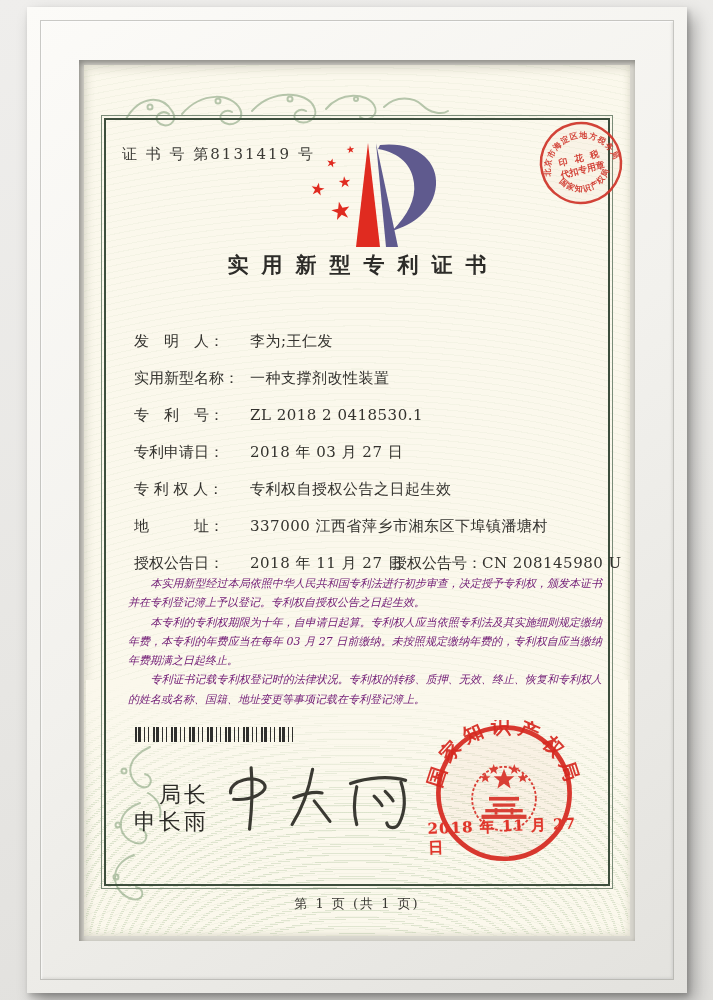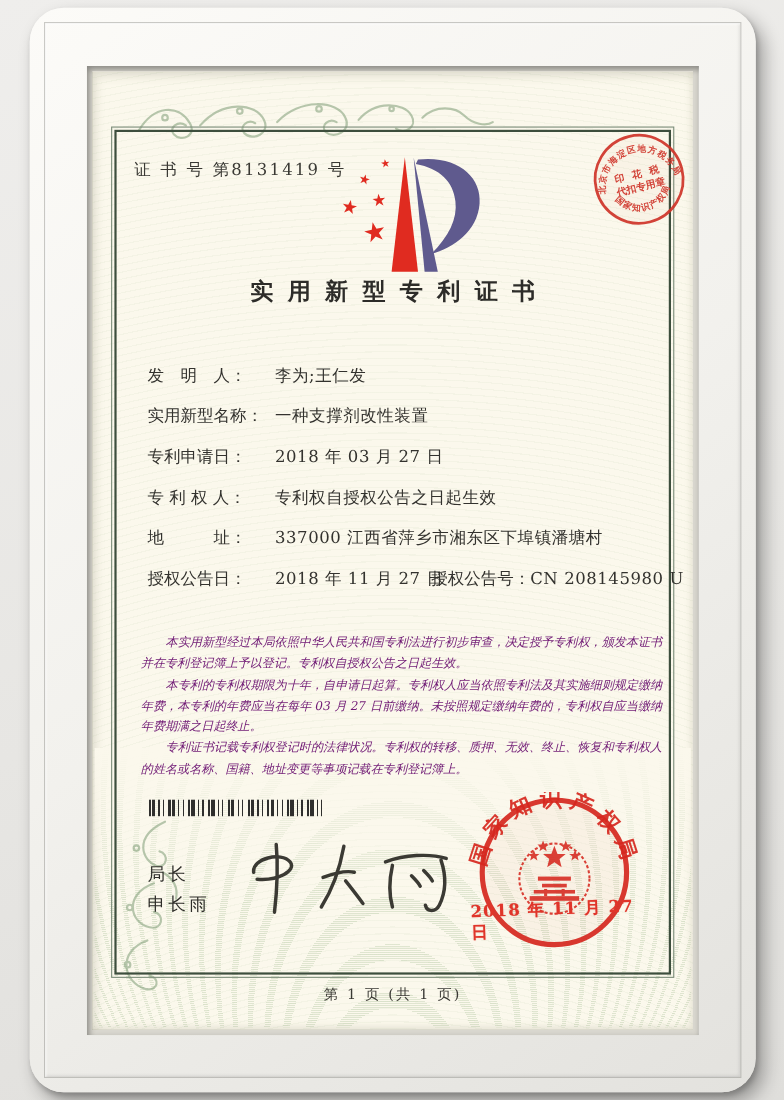--- a/index.html
+++ b/index.html
@@ -5,21 +5,21 @@
   * { margin:0; padding:0; box-sizing:border-box; }
   html,body { width:713px; height:1000px; overflow:hidden; }
   body { font-family:"DejaVu Serif","Liberation Serif",serif; }
 
   .photo { position:relative; width:713px; height:1000px;
            background:linear-gradient(160deg,#efeeec 0%,#e7e6e3 55%,#dfdedb 100%); }
 
   
   .frame { position:absolute; left:27px; top:7px; width:660px; height:986px;
            background:linear-gradient(145deg,#fcfbf8 0%,#f2f1ed 50%,#e3e2de 100%);
-           box-shadow:7px 9px 16px rgba(0,0,0,.32), 2px 3px 5px rgba(0,0,0,.18);border-radius:31px; }
+           box-shadow:7px 9px 16px rgba(0,0,0,.32), 2px 3px 5px rgba(0,0,0,.18); }
   .frame-bevel { position:absolute; inset:13px; border:1px solid rgba(110,110,104,.35);
            box-shadow:inset 1px 1px 2px rgba(255,255,255,.85), inset -1px -1px 3px rgba(0,0,0,.10); }
   .mat { position:absolute; left:52px; top:53px; width:556px; height:881px;
          background:#d9d7cf; box-shadow:inset 2px 3px 6px rgba(0,0,0,.38); }
 
   
   .paper { position:absolute; left:57px; top:58px; width:546px; height:871px;
            background:#fbf8ec; overflow:hidden;
            box-shadow:inset 3px 4px 9px rgba(85,85,60,.16), inset -2px -3px 7px rgba(85,85,60,.10); }
   .paper::before { content:""; position:absolute; inset:0; pointer-events:none;
@@ -62,22 +62,22 @@
                color:#701a75; font-style:italic; }
   .body-text p { text-indent:2.05em; }
 
   .barcode { position:absolute; left:51px; top:662px; width:162px; height:15px;
              background:repeating-linear-gradient(90deg,
                #2f2f2d 0 2px, transparent 2px 3px,
                #2f2f2d 3px 6px, transparent 6px 9px,
                #2f2f2d 9px 10px, transparent 10px 13px,
                #2f2f2d 13px 14px, transparent 14px 18px); }
 
-  .officer { position:absolute; left:50px; top:716px; font-size:16px; line-height:27px;
-             letter-spacing:3px; color:#2e2d29; }
+  .officer { position:absolute; left:50px; top:716px; font-size:22px; line-height:27px;
+             letter-spacing:3px; color:#2e2d29;text-align:right; }
 
   .signature { position:absolute; left:134px; top:698px; width:205px; height:71px; }
 
   .seal { position:absolute; left:340px; top:655px; width:160px; height:150px; }
   .seal-date { position:absolute; left:344px; top:752px; width:160px;
                font-size:15px; font-weight:bold; color:#e0352a; letter-spacing:1px;
                transform:rotate(-2deg); text-shadow:0 0 1px rgba(224,53,42,.5); }
 
   .footer { position:absolute; left:0; right:0; top:830px; text-align:center;
             font-size:13px; letter-spacing:2px; color:#3a3934; }
@@ -154,20 +154,23 @@
       </svg>
 
       <div class="title">实用新型专利证书</div>
 
       <div class="fields">
         <div class="frow">
           <span class="flabel">发　明　人：</span><span class="fvalue">李为;王仁发</span>
         </div>
         <div class="frow">
           <span class="flabel">实用新型名称：</span><span class="fvalue">一种支撑剂改性装置</span>
+        </div>
+        <div class="frow">
+          <span class="flabel">专　利　号：</span><span class="fvalue">ZL 2018 2 0418530.1</span>
         </div>
         <div class="frow">
           <span class="flabel">专利申请日：</span><span class="fvalue">2018 年 03 月 27 日</span>
         </div>
         <div class="frow">
           <span class="flabel">专 利 权 人：</span><span class="fvalue">专利权自授权公告之日起生效</span>
         </div>
         <div class="frow">
           <span class="flabel">地　　　址：</span><span class="fvalue">337000 江西省萍乡市湘东区下埠镇潘塘村</span>
         </div>

